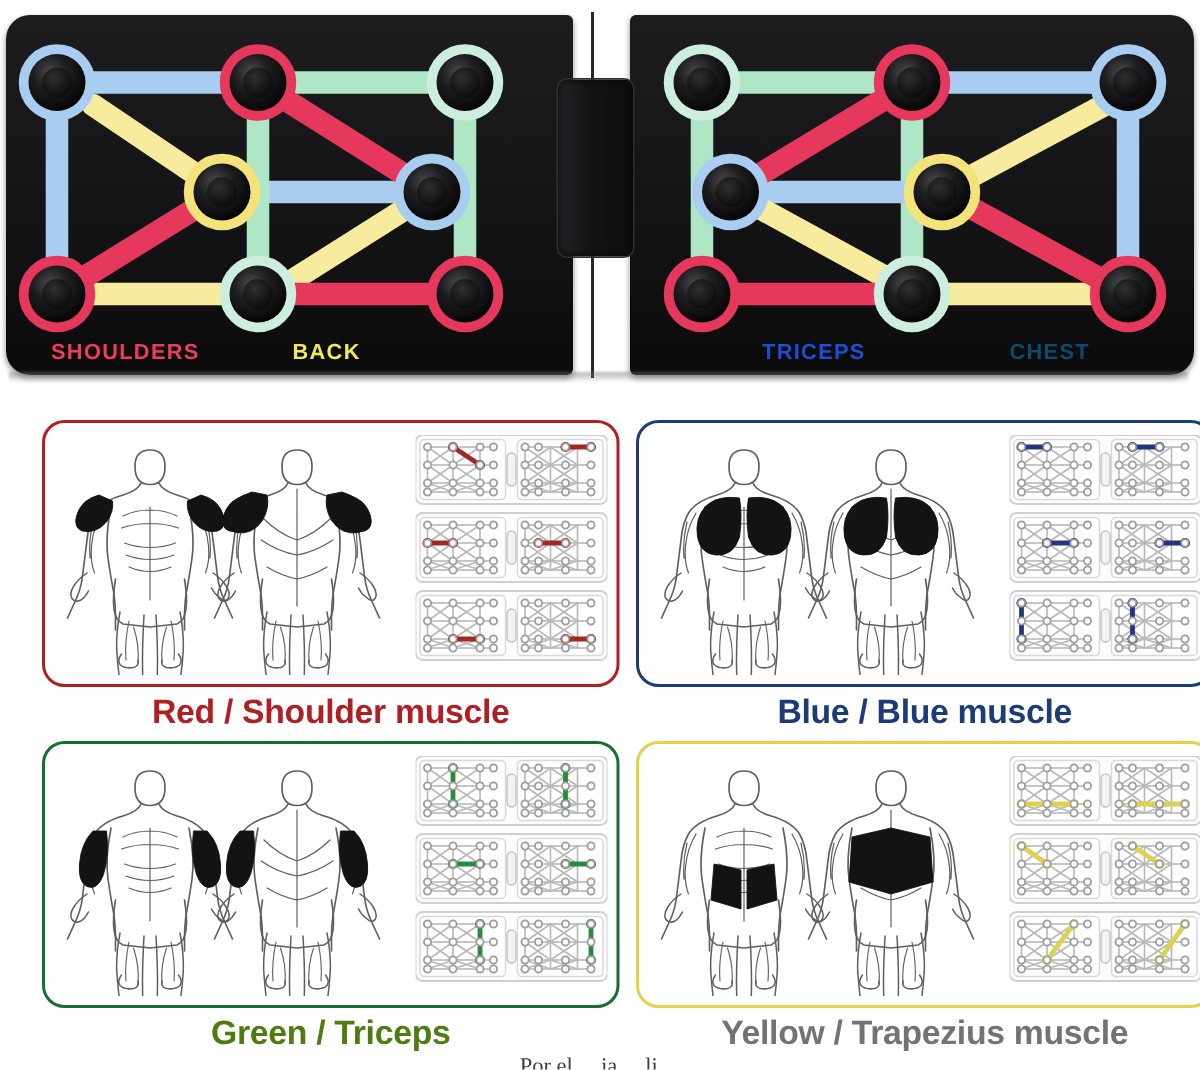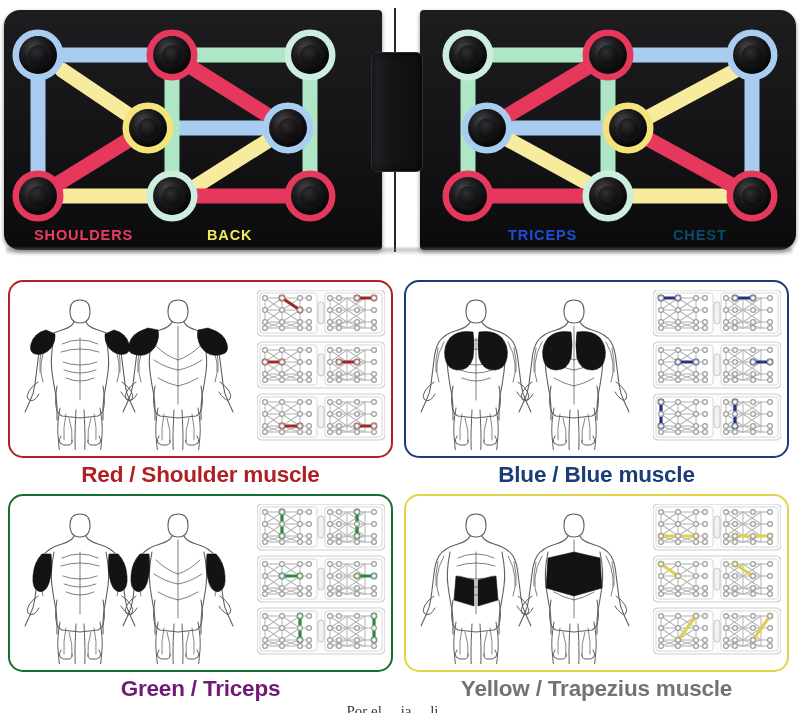--- a/index.html
+++ b/index.html
@@ -37,27 +37,27 @@
   .hinge-seam{position:absolute;left:394px;top:8px;width:2px;height:244px;background:#000;opacity:.85;}
 
   .svgfull{position:absolute;left:0;top:0;width:800px;height:262px;}
 
   .board-label{
     position:absolute;
     font-size:14.5px;font-weight:bold;letter-spacing:.9px;
     font-family:"Liberation Sans", sans-serif;
   }
   .lbl-shoulders{left:34px;top:227px;color:#ef3b63;}
-  .lbl-back{left:207px;top:227px;color:#f2e85c;}
+  .lbl-back{left:195px;top:227px;color:#f2e85c;}
   .lbl-triceps{left:508px;top:227px;color:#1d4ed8;}
   .lbl-chest{left:673px;top:227px;color:#0c4a6e;}
 
   
   .panels{position:absolute;left:0;top:272px;width:800px;height:441px;}
-  .panel{position:absolute;width:385px;height:178px;}
+  .panel{position:absolute;width:385px;height:178px;margin-left:20px;}
   .panel .frame{
     position:absolute;left:0;top:0;right:0;bottom:0;
     border:2.6px solid #000;border-radius:15px;background:#fff;
     box-sizing:border-box;
   }
   .panel-title{
     position:absolute;left:0;right:0;top:182px;
     text-align:center;font-size:22.5px;font-weight:bold;
     font-family:"Liberation Sans", sans-serif;
     letter-spacing:-.2px;
@@ -1530,21 +1530,21 @@
                 <circle cx="5" cy="29" r="2.4" fill="#fff" stroke="#9d9d9d" stroke-width="1.2"></circle>
                 <circle cx="49" cy="35" r="2.4" fill="#fff" stroke="#9d9d9d" stroke-width="1.2"></circle>
                 <circle cx="32" cy="35" r="2.4" fill="#fff" stroke="#9d9d9d" stroke-width="1.2"></circle>
                 <circle cx="14" cy="35" r="2.4" fill="#fff" stroke="#9d9d9d" stroke-width="1.2"></circle>
                 <circle cx="5" cy="35" r="2.4" fill="#fff" stroke="#9d9d9d" stroke-width="1.2"></circle>
               </g>
               <rect x="61" y="116" width="6" height="22" rx="3" ry="3" fill="#f2f2f2" stroke="#c6c6c6" stroke-width="1"></rect>
             </g>
           </svg>
       </div>
-      <div class="panel-title" style="color:#701a75">Green / Triceps</div>
+      <div class="panel-title" style="color:#4d7c0f">Green / Triceps</div>
     </div>
 
     <div class="panel p-yellow">
       <div class="frame" style="border-color:#e3d24a"></div>
       <div class="figures">
         <svg viewBox="0 0 228 164" width="228" height="164">
           <g id="figYellow">
               <g>
                 <path d="M62,14 q-10,0 -10,11 q0,12 10,12 q10,0 10,-12 q0,-11 -10,-11 Z" fill="none" stroke="#5a5f66" stroke-width="1.1" stroke-linecap="round" stroke-linejoin="round"></path>
                 <path d="M56,36 q-2,5 -12,8 q-14,4 -19,12 q-4,7 -5,18 l-3,24 q-1,9 -5,17 l-5,11

